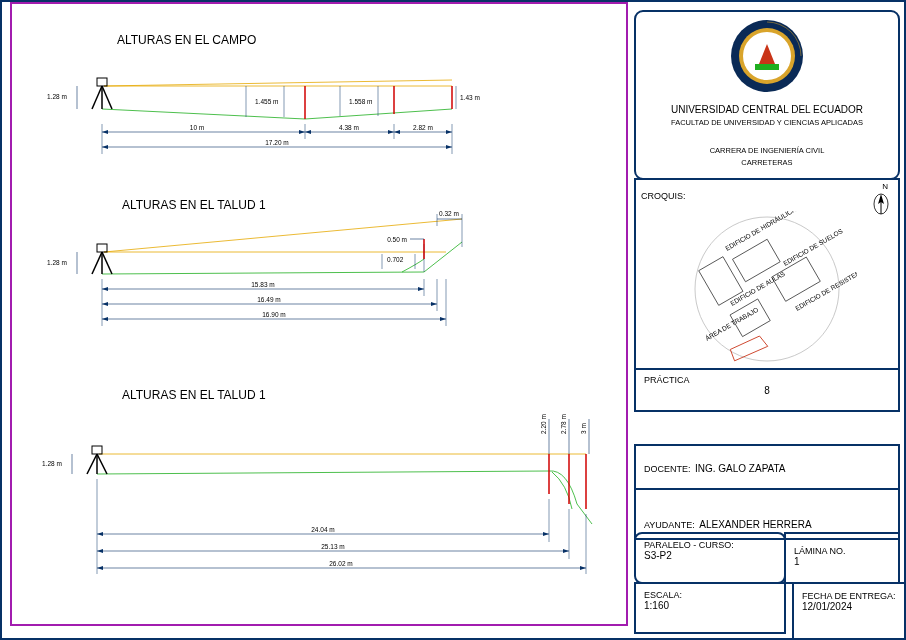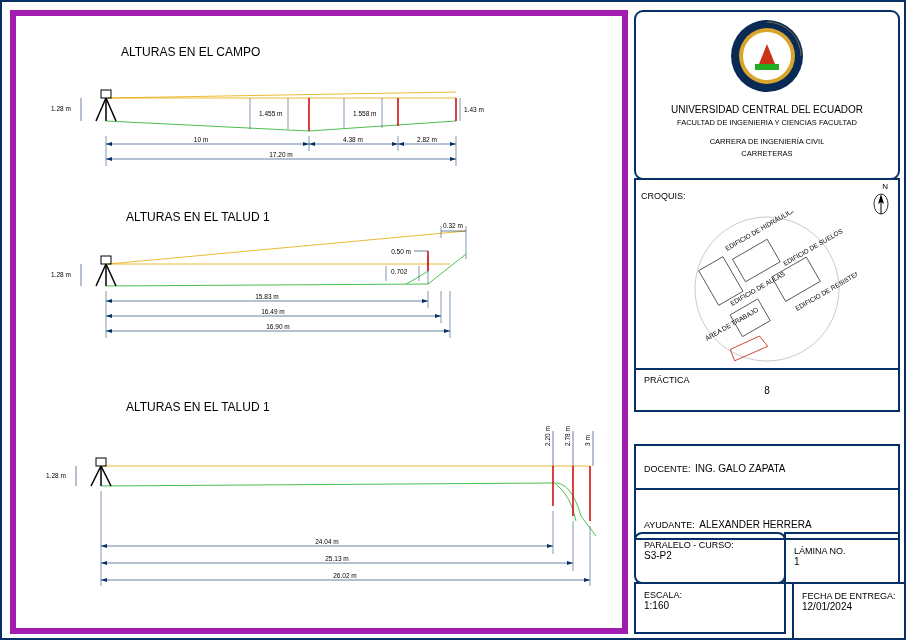--- a/index.html
+++ b/index.html
@@ -1,18 +1,18 @@
 <!DOCTYPE html>
 <html><head>
 <meta charset="utf-8">
 <style>
   * { box-sizing: border-box; }
   html, body { margin:0; padding:0; font-family: Arial, Helvetica, sans-serif; background:#fff; }
   .page { position:relative; width:906px; height:640px; border:2px solid #073166; }
-  .main-area { position:absolute; left:8px; top:8px; width:618px; height:624px; border:6px solid #a21caf; }
+  .main-area { position:absolute; left:8px; top:0; width:618px; height:624px; border:2px solid #a21caf; }
   .title-area { position:absolute; left:632px; top:8px; width:266px; height:624px; }
   .tb-cell { border:2px solid #073166; position:absolute; width:266px; }
   .label-key { font-size:9px; text-transform:uppercase; }
   .label-val { font-size:10px; }
   .section-title { font-size:12px; font-weight:normal; }
   .dim-text { font-size:6.5px; fill:#000; font-family: Arial, sans-serif; }
   .dim-line { stroke:#073166; stroke-width:0.6; }
   .ground { stroke:#1fae1f; stroke-width:0.8; fill:none; }
   .sight { stroke:#e6a800; stroke-width:0.8; fill:none; }
   .pole { stroke:#d00000; stroke-width:1.5; fill:none; }
@@ -177,22 +177,22 @@
     <div class="tb-cell" style="top:0; height:170px; text-align:center;border-radius:9px;">
       <svg width="80" height="80" viewBox="0 0 80 80" style="margin-top:4px">
         <circle cx="40" cy="40" r="36" fill="#0a2a56"></circle>
         <circle cx="40" cy="40" r="28" fill="#d9a42b"></circle>
         <circle cx="40" cy="40" r="24" fill="#fff"></circle>
         <path d="M32 48 L40 28 L48 48 Z" fill="#c93418"></path>
         <rect x="28" y="48" width="24" height="6" fill="#1fae1f"></rect>
         <path d="M 40 6 A 34 34 0 0 1 74 40" fill="none" stroke="#d9a42b" stroke-width="0.5"></path>
       </svg>
       <div style="font-size:10px; margin-top:4px;">UNIVERSIDAD CENTRAL DEL ECUADOR</div>
-      <div style="font-size:7.5px; margin-top:3px;">FACULTAD DE INGENIERIA Y CIENCIAS FACULTAD</div>
-      <div style="font-size:7.5px; margin-top:10px;">CARRERA DE INGENIERÍA CIVIL</div>
+      <div style="font-size:7.5px; margin-top:3px;">FACULTAD DE UNIVERSIDAD Y CIENCIAS APLICADAS</div>
+      <div style="font-size:7.5px; margin-top:19px;">CARRERA DE INGENIERÍA CIVIL</div>
       <div style="font-size:7.5px; margin-top:3px;">CARRETERAS</div>
     </div>
 
     <div class="tb-cell" style="top:168px; height:192px; padding:5px;">
       <span class="label-key">CROQUIS:</span>
       <span style="position:absolute; right:10px; top:2px; font-size:8px">N</span>
       <svg width="18" height="24" style="position:absolute; right:8px; top:12px">
         <ellipse cx="9" cy="12" rx="7" ry="10" fill="none" stroke="#000" stroke-width="0.8"></ellipse>
         <path d="M9 2 L6 12 L9 10 L12 12 Z" fill="#000"></path>
         <line x1="9" y1="10" x2="9" y2="22" stroke="#000"></line>

